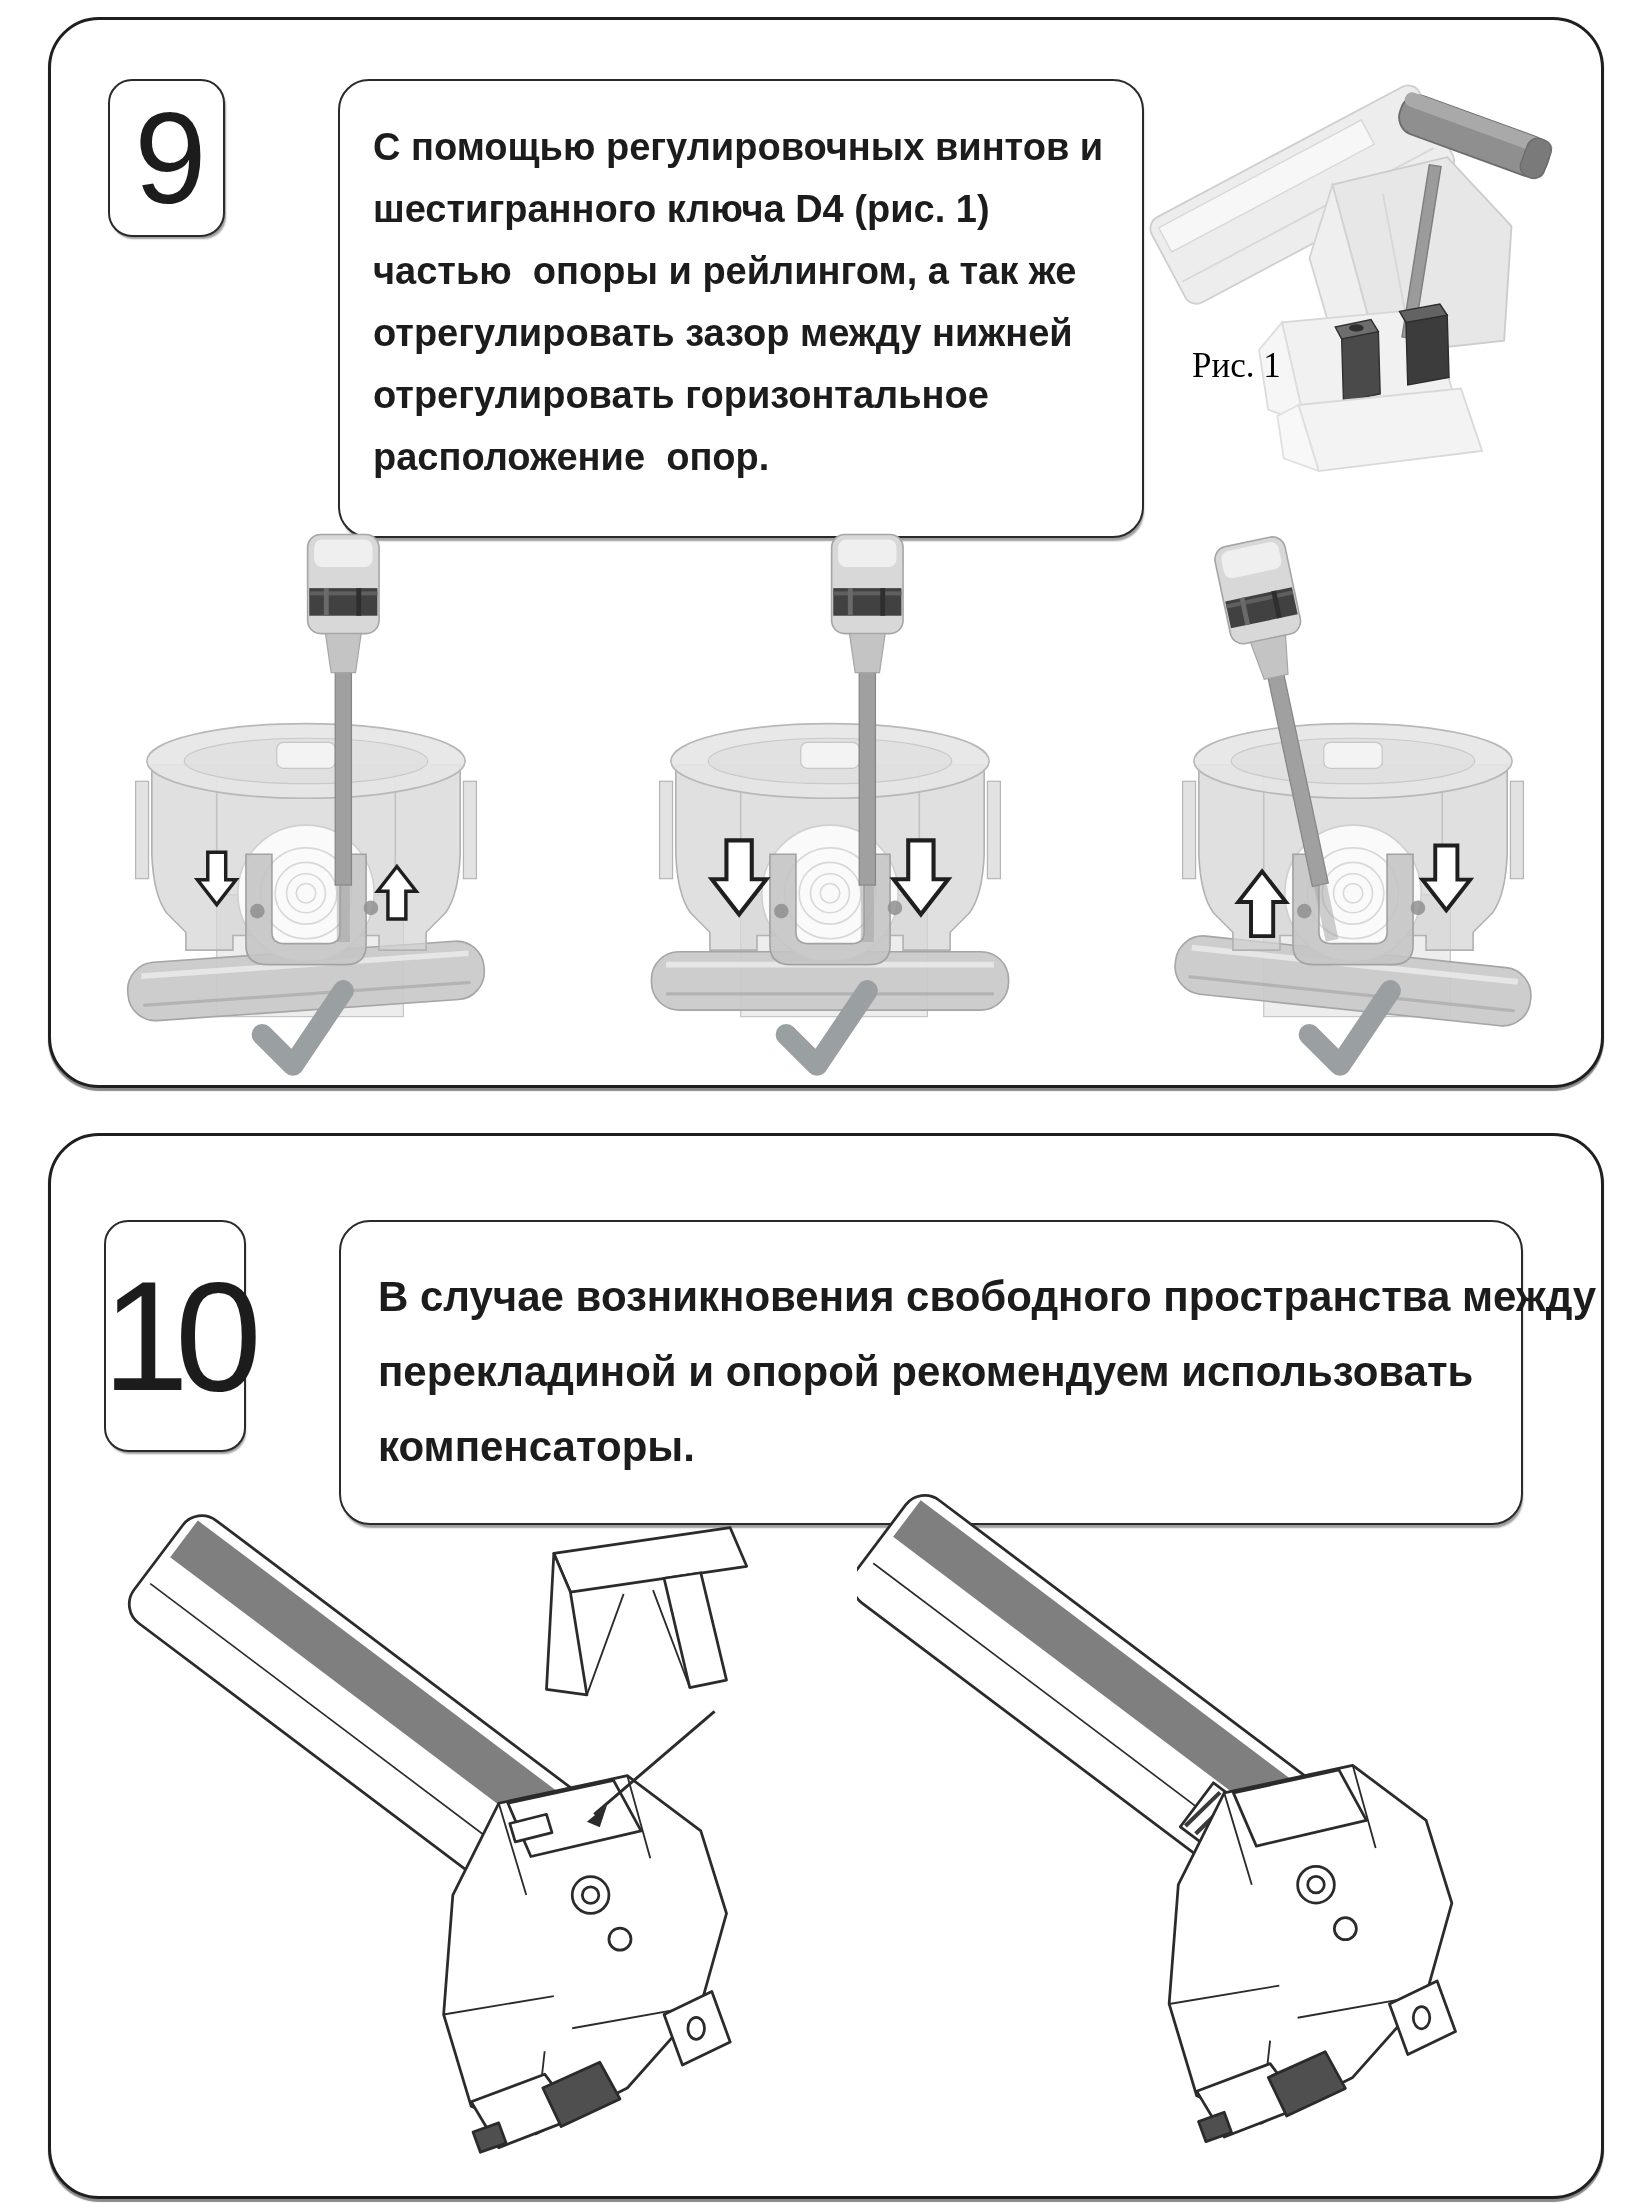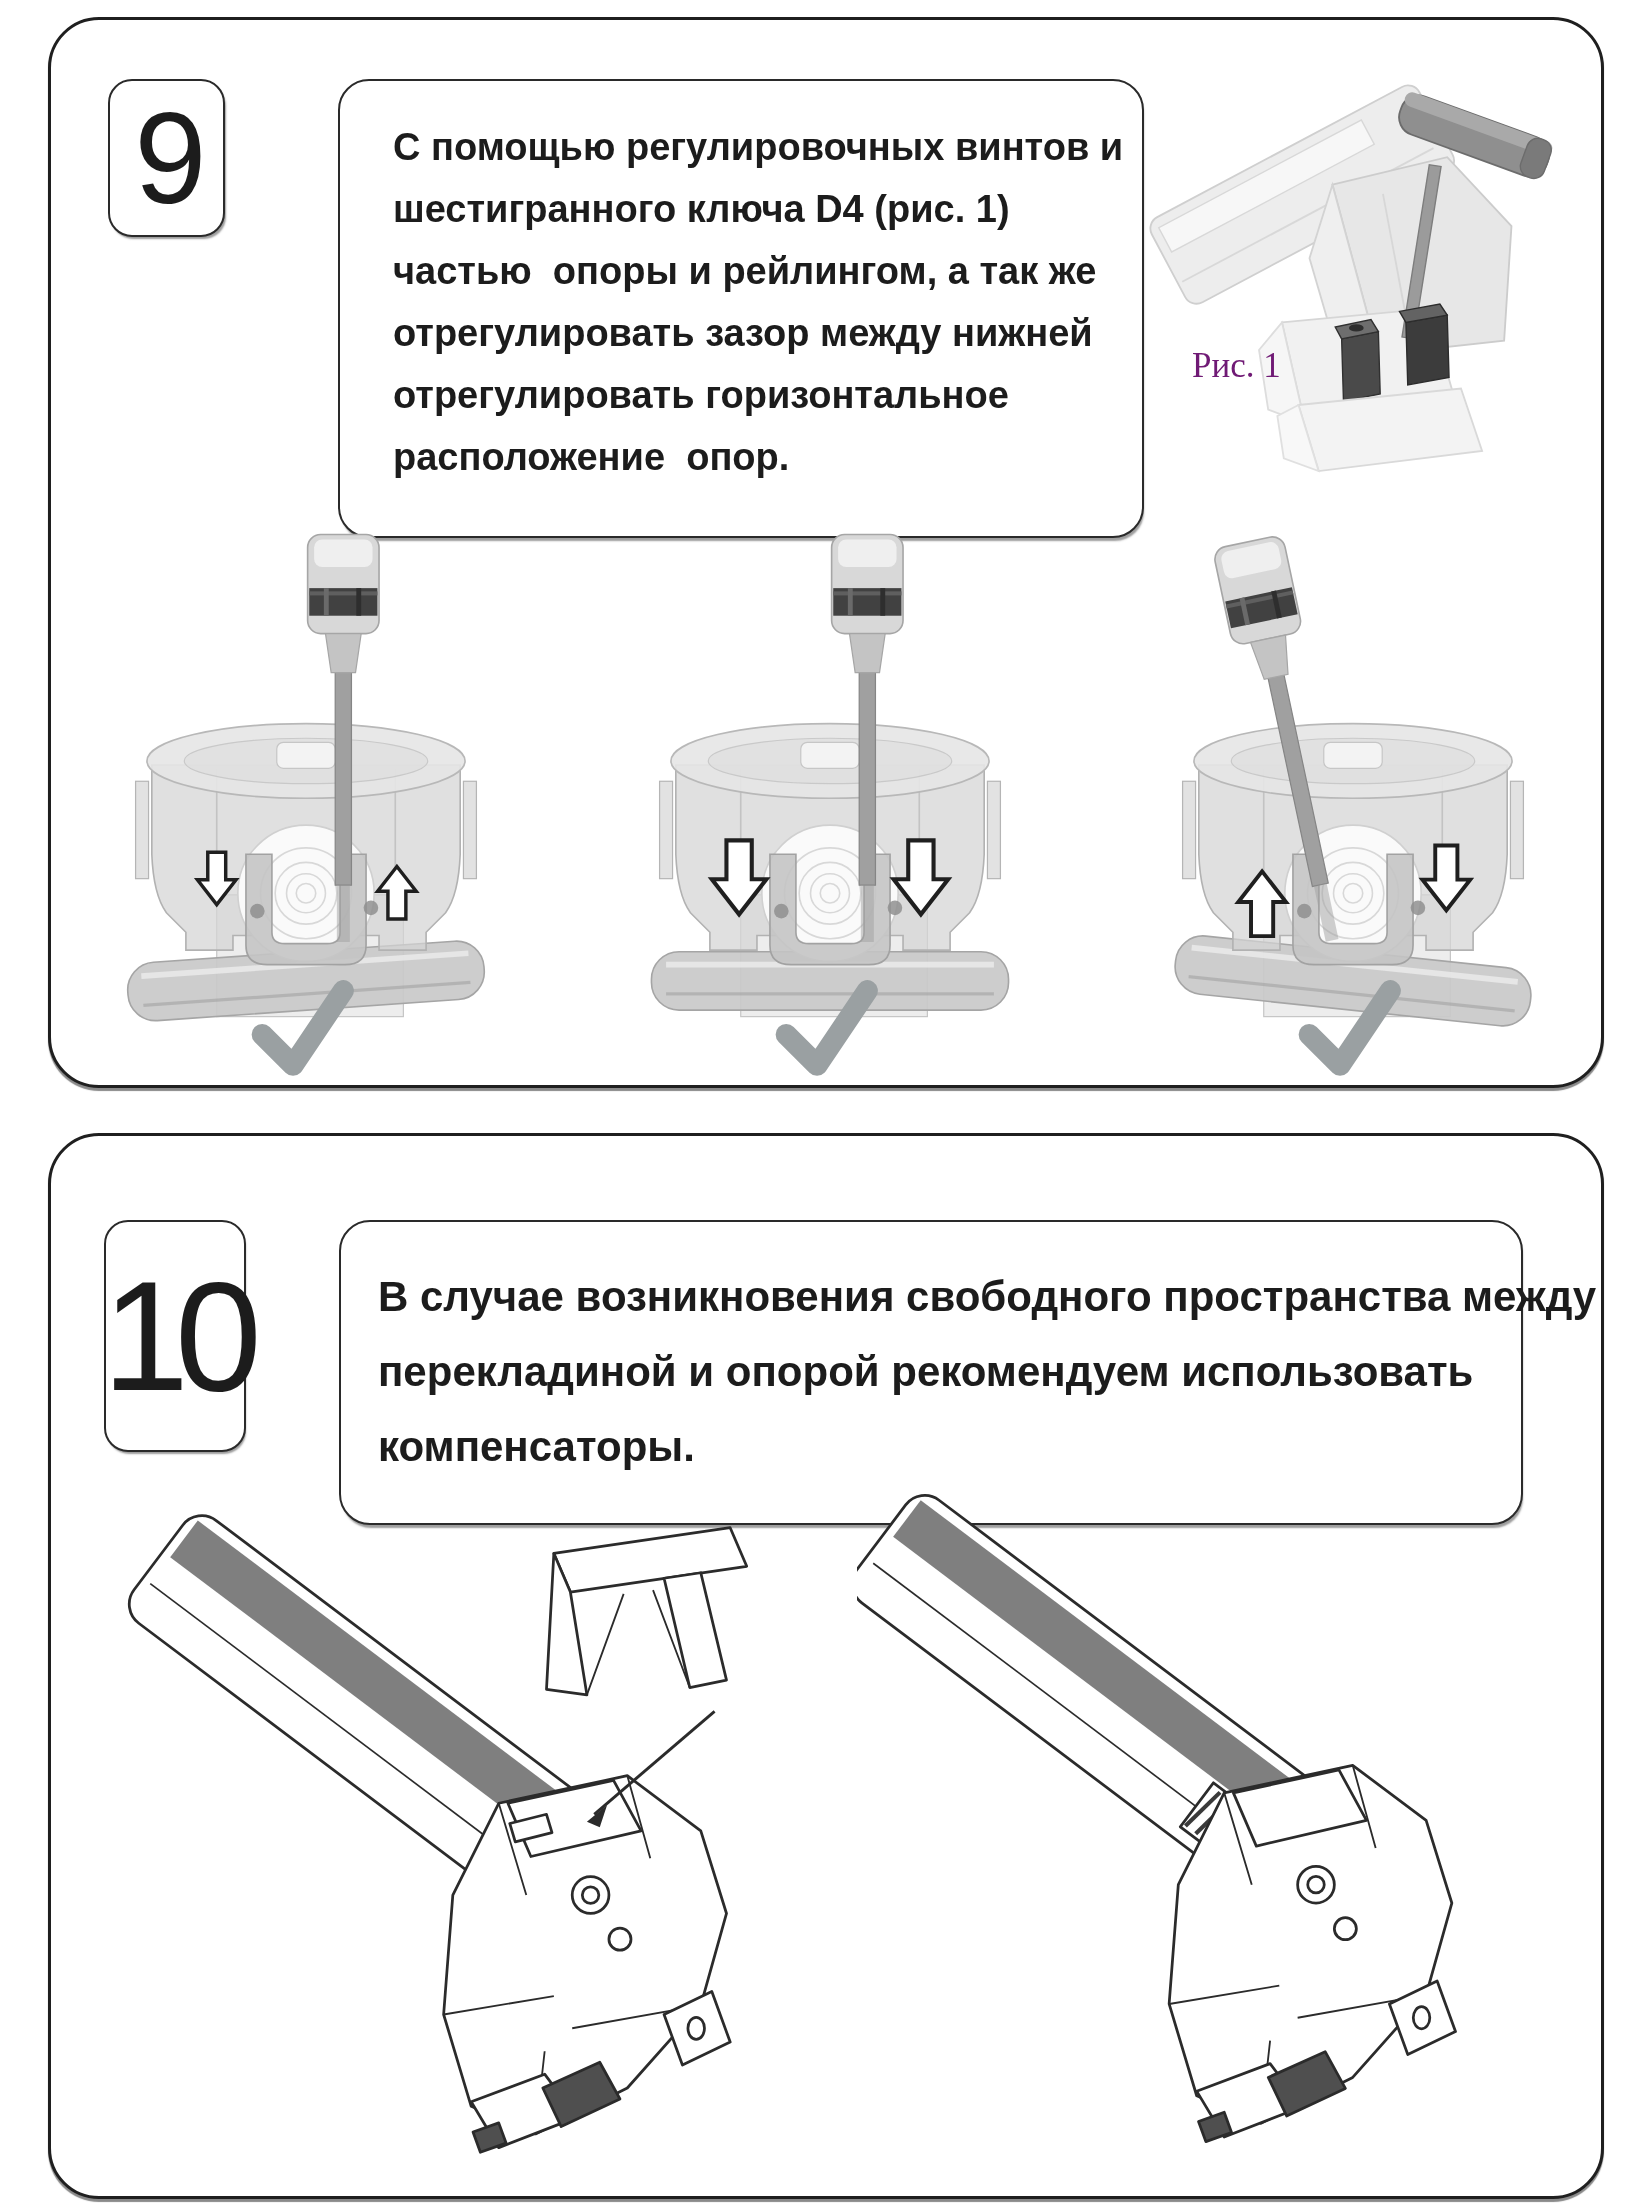--- a/index.html
+++ b/index.html
@@ -7,23 +7,23 @@
         font-family:"Liberation Sans",sans-serif;color:#1c1c1c;}
   .panel{position:absolute;border:3.7px solid #1f1f1f;border-radius:51px;background:#ffffff;
          box-shadow:0 2.8px 0.9px rgba(40,40,40,.55);}
   .stepnum{position:absolute;border:2.8px solid #2a2a2a;border-radius:24px;background:#ffffff;
            display:flex;align-items:center;justify-content:center;
            box-shadow:1.8px 3.7px 1.8px -1.8px rgba(60,60,60,.5);}
   .stepnum span{font-weight:400;letter-spacing:-0.06em;line-height:1;}
   .callout{position:absolute;border:2.8px solid #2a2a2a;border-radius:31px;background:#ffffff;
            box-shadow:1.8px 4.6px 1.8px -1.8px rgba(60,60,60,.5);box-sizing:border-box;}
   .callout .line{font-weight:700;white-space:pre;}
-  .c9 .line{font-size:38px;line-height:62px;margin-left:20px;}
+  .c9 .line{font-size:38px;line-height:62px;}
   .c10 .line{font-size:42px;line-height:75px;}
-  .figlabel{position:absolute;font-family:"Liberation Serif",serif;font-size:35px;color:#701a75;}
+  .figlabel{position:absolute;font-family:"Liberation Serif",serif;font-size:35px;color:#000000;}
   .absimg{position:absolute;}
   svg{display:block;}
 </style>
 </head>
 <body>
 
 <div class="page">
 
   <div class="panel" style="left:48px;top:16.5px;width:1550px;height:1065px;">
 

